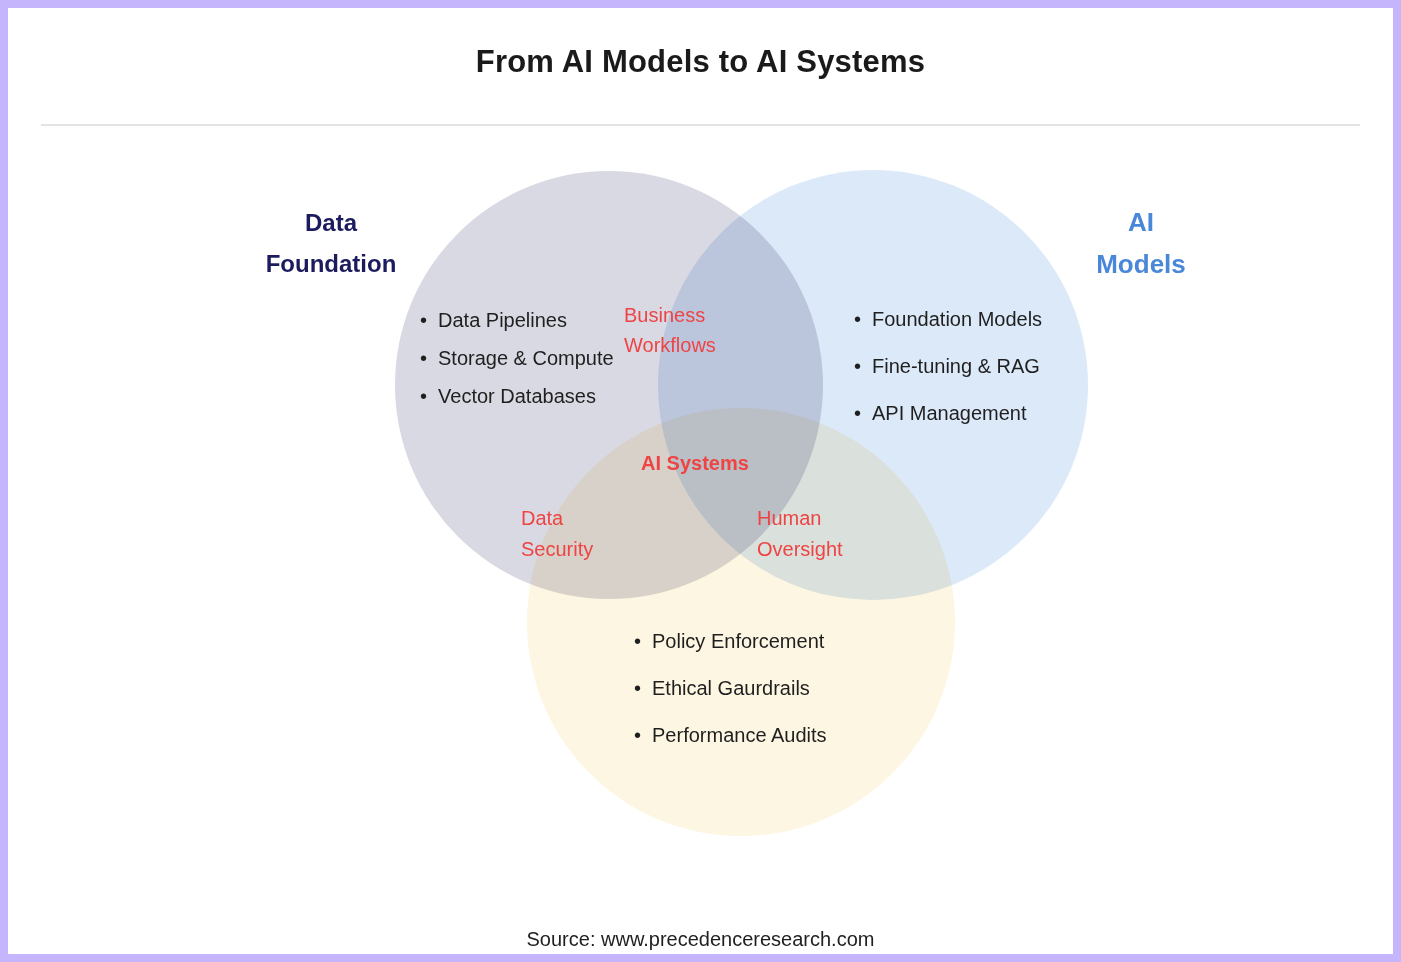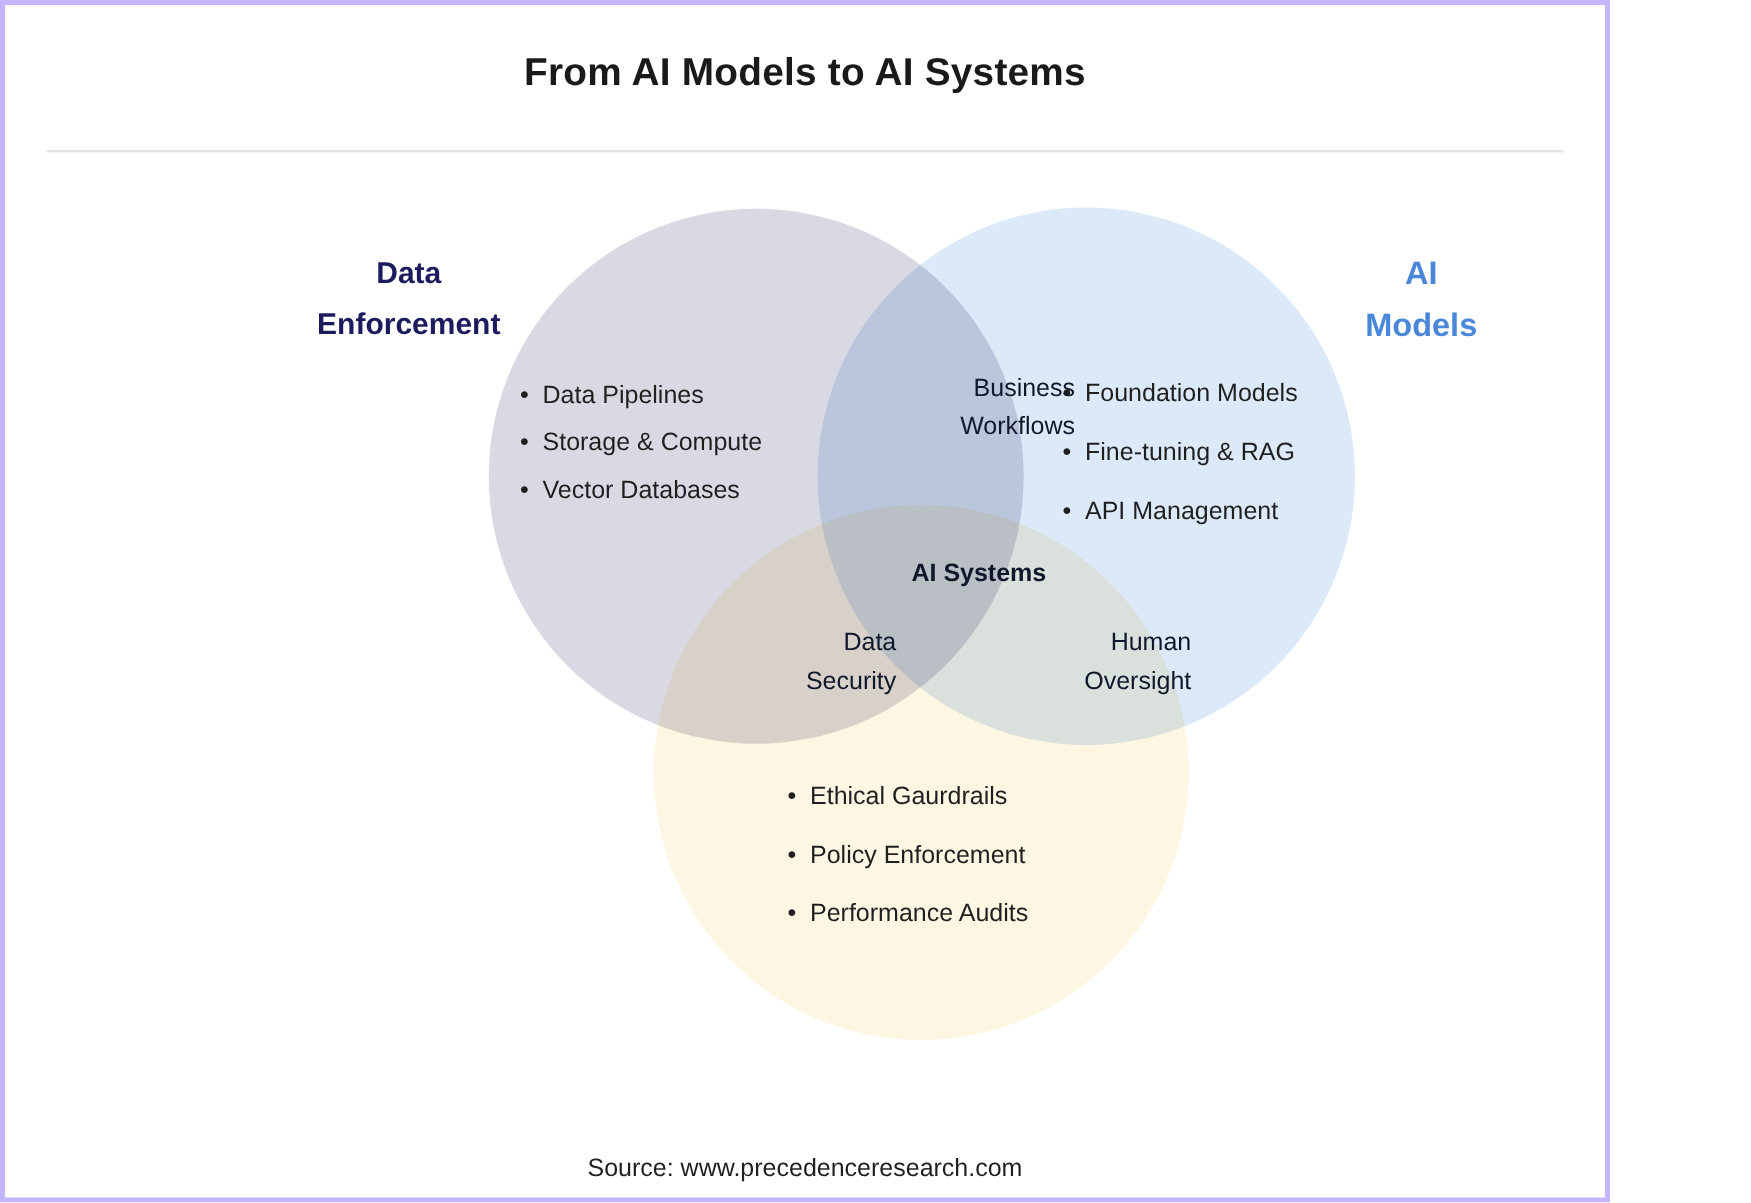--- a/index.html
+++ b/index.html
@@ -1,24 +1,24 @@
 <!DOCTYPE html>
 <html><head>
 <meta charset="utf-8">
 <style>
   * { margin: 0; padding: 0; box-sizing: border-box; }
   html, body { background: #ffffff; }
   body { font-family: "Liberation Sans", sans-serif; }
 
   .page {
     position: relative;
-    width: 1288px;
+    width: 1401px;
     height: 962px;
     background: #ffffff;
-    border: 4px solid #c4b5fd;
+    border: 8px solid #c4b5fd;
     overflow: hidden;
   }
 
   .page-title {
     position: absolute;
     top: 36px; left: 0; right: 0;
     text-align: center;
     font-size: 31px;
     font-weight: 700;
     color: #1a1a1a;
@@ -62,22 +62,22 @@
   .bullet-list li { white-space: nowrap; }
   .bullet-list li::before { content: "•"; margin-right: 11px; }
   .df-list { left: 412px; top: 293px; }
   .df-list li { line-height: 38px; }
   .ai-list { left: 846px; top: 288px; }
   .ai-list li { line-height: 47px; }
   .org-list { left: 626px; top: 610px; }
   .org-list li { line-height: 47px; }
 
   .overlap-label {
-    text-align: right;
-    color: #0f172a;
+    text-align: left;
+    color: #ef4444;
     font-size: 20px;
     line-height: 31px;
   }
   .bw-label { left: 616px; top: 292px; width: 240px; line-height: 30px; }
   .ais-label { left: 633px; top: 440px; width: 200px; font-weight: 700; }
   .ds-label { left: 513px; top: 495px; width: 200px; }
   .ho-label { left: 749px; top: 495px; width: 200px; }
 
   .source-line {
     position: absolute;
@@ -96,21 +96,21 @@
   <div class="title-divider"></div>
 
   <svg class="venn-canvas" width="1401" height="962" viewBox="0 0 1401 962">
     <circle cx="601" cy="377" r="214" fill="#d9d9e3"></circle>
     <circle cx="865" cy="377" r="215" fill="#dce9f9"></circle>
     <circle cx="733" cy="614" r="214" fill="#fdf6e2"></circle>
   </svg>
 
   <div class="abs set-label df-label" style="color: rgb(27, 27, 94);">
     <div>Data</div>
-    <div>Enforcement</div>
+    <div>Foundation</div>
   </div>
 
   <div class="abs set-label ai-label" style="color: rgb(74, 135, 217);">
     <div>AI</div>
     <div>Models</div>
   </div>
 
   <ul class="abs bullet-list df-list">
     <li>Data Pipelines</li>
     <li>Storage &amp; Compute</li>
@@ -134,21 +134,21 @@
     <div>Data</div>
     <div>Security</div>
   </div>
 
   <div class="abs overlap-label ho-label">
     <div>Human</div>
     <div>Oversight</div>
   </div>
 
   <ul class="abs bullet-list org-list">
+    <li>Policy Enforcement</li>
     <li>Ethical Gaurdrails</li>
-    <li>Policy Enforcement</li>
     <li>Performance Audits</li>
   </ul>
 
 
   <div class="source-line">Source: www.precedenceresearch.com</div>
 
 </div>
 
 </body></html>

